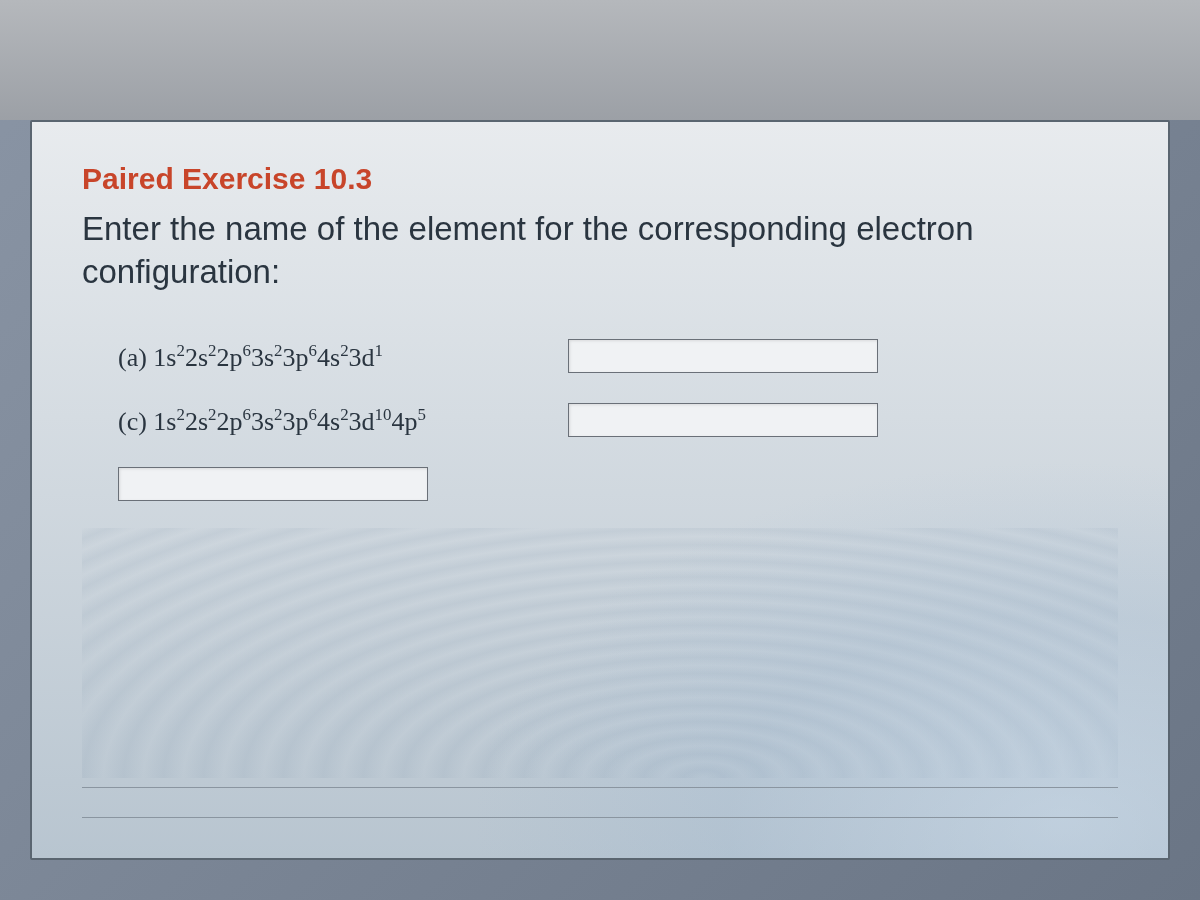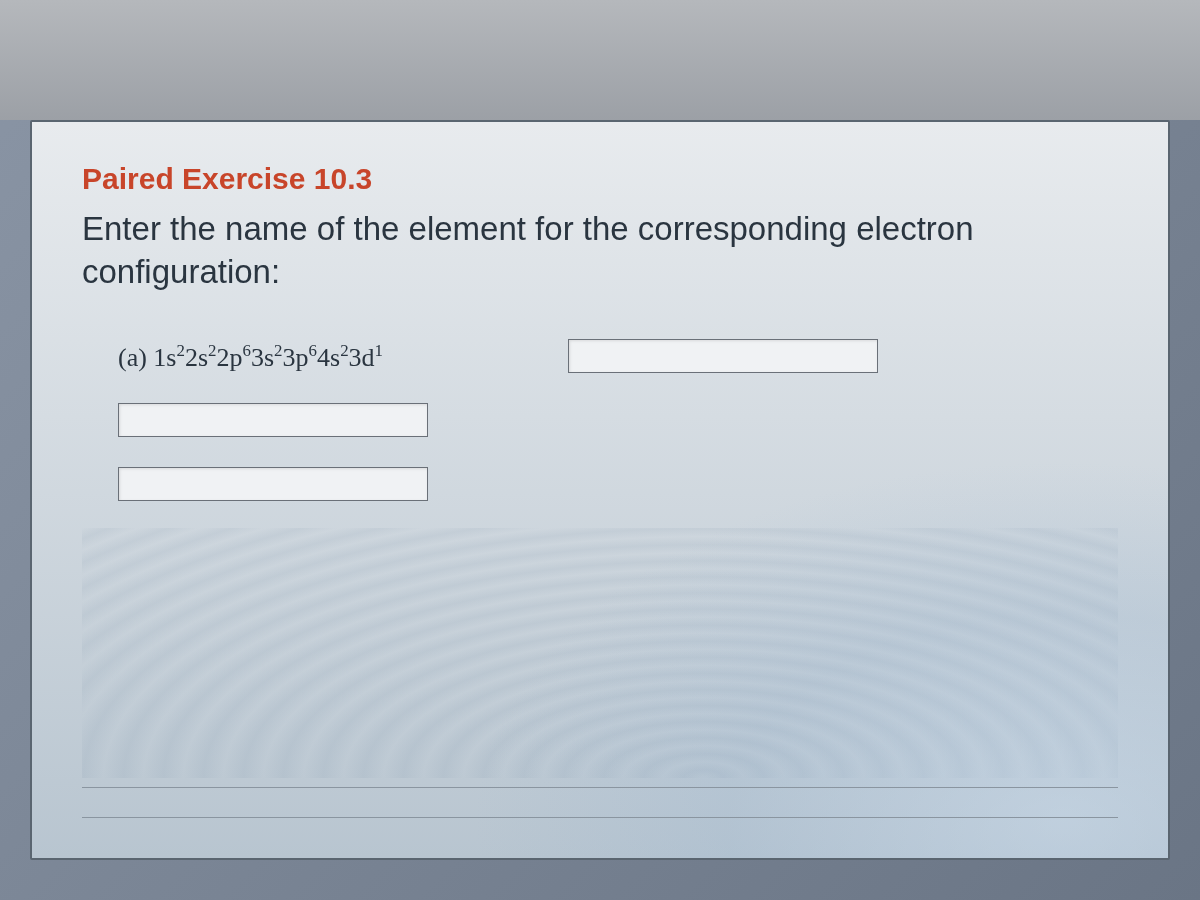--- a/index.html
+++ b/index.html
@@ -109,20 +109,21 @@
 
   <div class="prompt">Enter the name of the element for the corresponding electron configuration:</div>
 
   <div class="question-row">
     <div class="question-label">(a) 1s<sup>2</sup>2s<sup>2</sup>2p<sup>6</sup>3s<sup>2</sup>3p<sup>6</sup>4s<sup>2</sup>3d<sup>1</sup></div>
     <input class="answer-input" type="text" value="" style="">
   </div>
 
 
   <div class="question-row">
+    <div class="question-label">(c) 1s<sup>2</sup>2s<sup>2</sup>2p<sup>6</sup>3s<sup>2</sup>3p<sup>6</sup>4s<sup>2</sup>3d<sup>10</sup>4p<sup>5</sup></div>
     <input class="answer-input" type="text" value="" style="">
   </div>
 
   <div class="question-row">
     <input class="answer-input" type="text" value="" style="">
   </div>
 
   <div class="ripple"></div>
   <div class="shine-overlay"></div>
 

